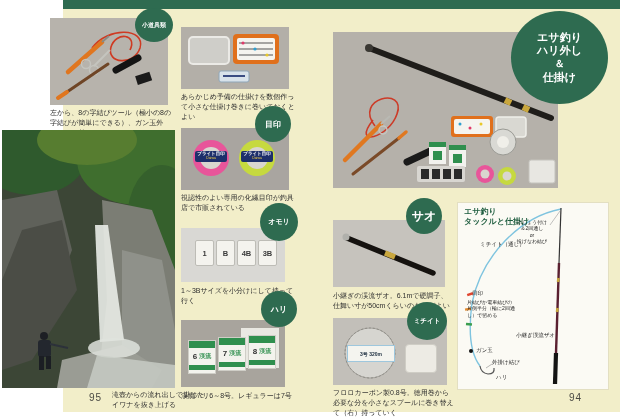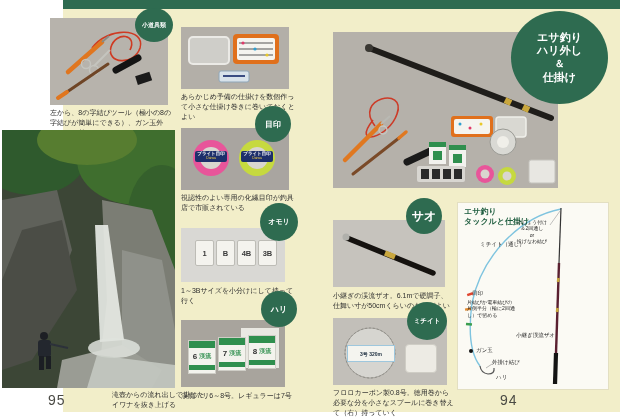--- a/index.html
+++ b/index.html
@@ -5,21 +5,21 @@
   html,body{margin:0;padding:0;background:#ffffff;}
   .canvas{position:relative;width:620px;height:420px;overflow:hidden;background:#ffffff;
           font-family:"Liberation Sans","DejaVu Sans",sans-serif;}
   .page-bg{position:absolute;left:63px;top:0;width:557px;height:412px;background:#f2eec9;}
   .top-bar{position:absolute;left:63px;top:0;width:557px;height:9px;background:#2e6b50;}
   .photo{position:absolute;overflow:hidden;background:#b5b1aa;}
   .photo svg{display:block;}
   .caption{position:absolute;font-size:7px;line-height:1.45;color:#2f2f2f;white-space:normal;}
   .badge{position:absolute;border-radius:50%;background:#2e6b50;color:#fff;display:flex;
          align-items:center;justify-content:center;font-weight:bold;text-align:center;z-index:5;}
-  .pagenum{position:absolute;font-size:14px;color:#4a4a44;letter-spacing:1px;}
+  .pagenum{position:absolute;font-size:10px;color:#4a4a44;letter-spacing:1px;margin-left:41px;}
   .big-badge{position:absolute;left:511px;top:11px;width:97px;height:93px;border-radius:50%;
              background:#2e6b50;color:#fff;display:flex;flex-direction:column;align-items:center;
              justify-content:center;z-index:6;font-weight:bold;}
   .big-badge div{font-size:11px;line-height:1.25;}
   .big-badge .amp{font-size:10px;}
   
   .tape{position:absolute;width:36px;height:36px;border-radius:50%;}
   .tape-band{position:absolute;left:2px;top:11px;width:32px;height:11px;background:#1d2f6b;border-radius:2px;
              color:#fff;font-size:4.5px;line-height:1.1;display:flex;flex-direction:column;
              align-items:center;justify-content:center;font-weight:bold;}
@@ -294,14 +294,14 @@
     <div class="dg-label" style="left:14px;top:87px;">目印</div>
     <div class="dg-label" style="left:9px;top:96px;width:66px;font-size:5px;">片結びか電車結びの
 片側半分（輪に2回通
 し）で留める</div>
     <div class="dg-label" style="left:18px;top:144px;">ガン玉</div>
     <div class="dg-label" style="left:34px;top:156px;">外掛け結び</div>
     <div class="dg-label" style="left:38px;top:171px;">ハリ</div>
     <div class="dg-label" style="left:58px;top:129px;">小継ぎ渓流ザオ</div>
   </div>
 
-  <div class="pagenum" style="left:500px;top:392px;">94</div>
+  <div class="pagenum" style="left:528px;top:392px;">94</div>
 </div>
 
 </body></html>

